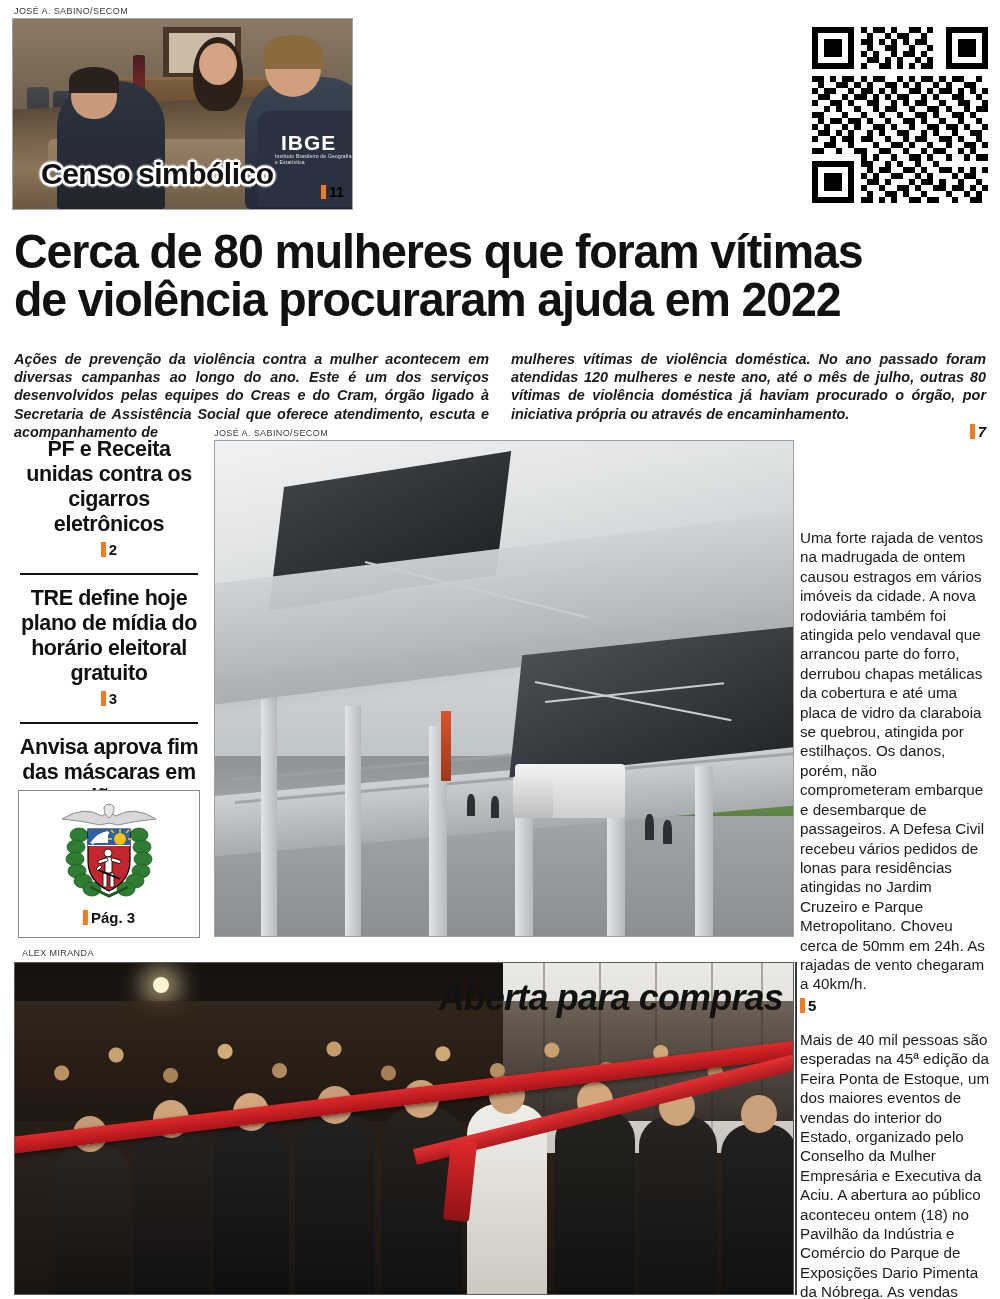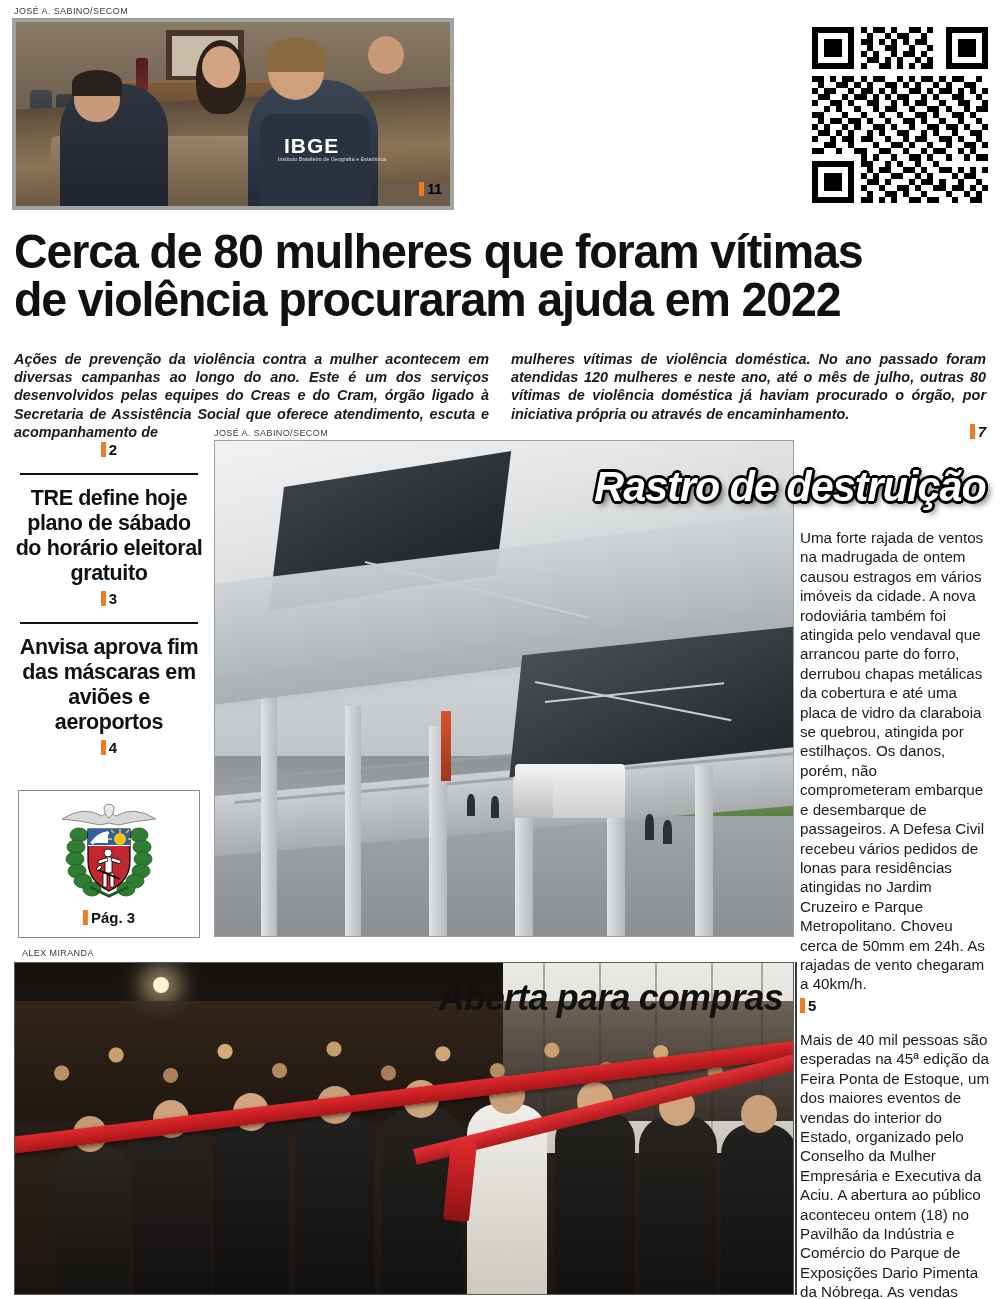--- a/index.html
+++ b/index.html
@@ -24,22 +24,22 @@
   }
   .pagenum::before {
     content:""; display:inline-block; width:5px; height:15px;
     background:#F07C22; border-radius:0;
   }
 
   
   .topphoto-wrap { position:absolute; left:12px; top:6px; width:385px; height:205px; }
   .topphoto-credit { position:absolute; left:2px; top:0px; }
   .topphoto {
-    position:absolute; left:0; top:12px; width:442px; height:192px;
-    border:4px solid #a3a3a3; overflow:hidden;
+    position:absolute; left:0; top:12px; width:341px; height:192px;
+    border:1px solid #a3a3a3; overflow:hidden;
     background:#6d6257;
   }
   .tp-room {
     position:absolute; inset:0;
     background:
       linear-gradient(180deg,#5d5044 0%, #6b5d4e 28%, #7d6d5b 55%, #8a7council 100%);
     background-color:#6b5c4c;
   }
   .tp-wall {
     position:absolute; left:0; top:0; width:100%; height:48%;
@@ -390,20 +390,21 @@
       <div class="tp-woman-head"></div>
       <div class="fig tp-man1"></div>
       <div class="tp-man1-head"></div>
       <div class="tp-man1-hair"></div>
       <div class="fig tp-ibge"></div>
       <div class="tp-ibge-head"></div>
       <div class="tp-ibge-hair"></div>
       <div class="tp-ibge-vest"></div>
       <div class="tp-ibge-logo">IBGE</div>
       <div class="tp-ibge-sub">Instituto Brasileiro de Geografia e Estatística</div>
+      <div class="topphoto-caption">Censo simbólico</div>
       <div class="topphoto-page">
         <span class="pagenum">11</span>
       </div>
     </div>
   </div>
 
 
   <div class="qr">
     <svg viewBox="0 0 29 29" shape-rendering="crispEdges">
       <rect width="29" height="29" fill="#fff"></rect>
@@ -656,27 +657,28 @@
   <div class="standfirst">
     <div class="sf-col">Ações de prevenção da violência contra a mulher acontecem em diversas campanhas ao longo do ano. Este é um dos serviços desenvolvidos pelas equipes do Creas e do Cram, órgão ligado à Secretaria de Assistência Social que oferece atendimento, escuta e acompanhamento de</div>
     <div class="sf-col sf-tail">
       <span>mulheres vítimas de violência doméstica. No ano passado foram atendidas 120 mulheres e neste ano, até o mês de julho, outras 80 vítimas de violência doméstica já haviam procurado o órgão, por iniciativa própria ou através de encaminhamento.</span>
       <span class="pagenum sf-page">7</span>
     </div>
   </div>
 
   <div class="sidebar">
     <div class="sb-item">
+      <div class="sb-title">PF e Receita unidas contra os cigarros eletrônicos</div>
       <div class="sb-page">
         <span class="pagenum">2</span>
       </div>
     </div>
     <div class="sb-rule"></div>
     <div class="sb-item">
-      <div class="sb-title">TRE define hoje plano de sábado do horário eleitoral gratuito</div>
+      <div class="sb-title">TRE define hoje plano de mídia do horário eleitoral gratuito</div>
       <div class="sb-page">
         <span class="pagenum">3</span>
       </div>
     </div>
     <div class="sb-rule"></div>
     <div class="sb-item">
       <div class="sb-title">Anvisa aprova fim das máscaras em aviões e aeroportos</div>
       <div class="sb-page">
         <span class="pagenum">4</span>
       </div>
@@ -756,23 +758,20 @@
     <div class="t-strut" style="left:320px; top:240px; width:200px; transform:rotate(11deg);"></div>
     <div class="t-strut" style="left:330px; top:260px; width:180px; transform:rotate(-6deg);"></div>
     <div class="t-crane"></div>
     <div class="t-truck"></div>
     <div class="t-truck-cab"></div>
     <div class="t-people" style="left:430px; bottom:96px; width:9px; height:26px;"></div>
     <div class="t-people" style="left:448px; bottom:92px; width:9px; height:24px;"></div>
     <div class="t-people" style="left:252px; bottom:120px; width:8px; height:22px;"></div>
     <div class="t-people" style="left:276px; bottom:118px; width:8px; height:22px;"></div>
   </div>
-  <div class="terminal-headline-outer">
-    <div class="terminal-headline">Rastro de destruição</div>
-  </div>
 
   <div class="storm-col">
     <div>Uma forte rajada de ventos na madrugada de ontem causou estragos em vários imóveis da cidade. A nova rodoviária também foi atingida pelo vendaval que arrancou parte do forro, derrubou chapas metálicas da cobertura e até uma placa de vidro da claraboia se quebrou, atingida por estilhaços. Os danos, porém, não comprometeram embarque e desembarque de passageiros. A Defesa Civil recebeu vários pedidos de lonas para residências atingidas no Jardim Cruzeiro e Parque Metropolitano. Choveu cerca de 50mm em 24h. As rajadas de vento chegaram a 40km/h.</div>
     <div class="storm-page">
       <span class="pagenum">5</span>
     </div>
   </div>
 
   <div class="credit bottom-credit">ALEX MIRANDA</div>
   <div class="bottomphoto">

